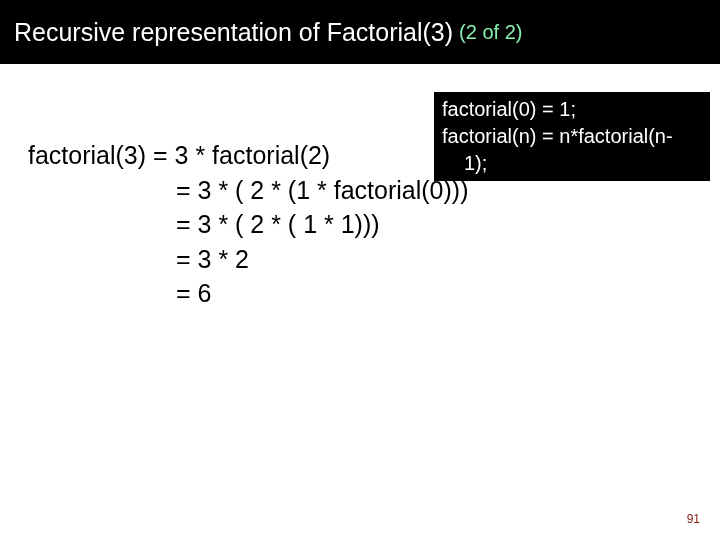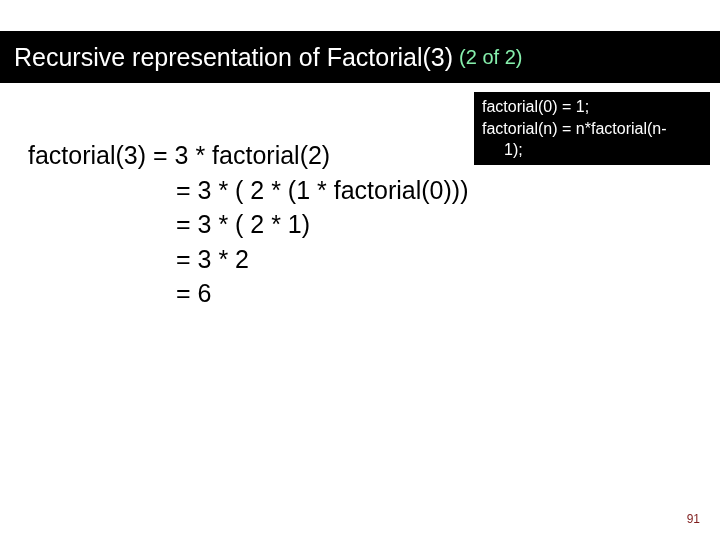--- a/index.html
+++ b/index.html
@@ -5,43 +5,42 @@
   * { box-sizing: border-box; margin: 0; padding: 0; }
   html, body { width: 720px; height: 540px; overflow: hidden; }
   body {
     background: #fff;
     font-family: Arial, Helvetica, sans-serif;
     position: relative;
   }
   .title-bar {
     background: #000;
     width: 720px;
-    height: 52px;
+    height: 64px;
     padding: 10px 14px;
     display: flex;
     align-items: center;
-    margin-top: 31px;
   }
   .title-text {
     color: #fff;
     font-size: 25px;
   }
   .title-suffix {
     color: #86efac;
     font-size: 20px;
     margin-left: 6px;
   }
   .code-box {
     position: absolute;
     top: 92px;
     right: 10px;
-    width: 236px;
+    width: 276px;
     background: #000;
     color: #fff;
-    font-size: 16px;
+    font-size: 20px;
     line-height: 1.35;
     padding: 4px 8px;
     z-index: 2;
   }
   .code-box .indent { padding-left: 22px; }
   .content {
     position: absolute;
     top: 138px;
     left: 28px;
     width: 660px;
@@ -72,18 +71,18 @@
 
 <div class="code-box">
   <div>factorial(0) = 1;</div>
   <div>factorial(n) = n*factorial(n-</div>
   <div class="indent">1);</div>
 </div>
 
 <div class="content">
   <div class="line first">factorial(3) = 3 * factorial(2)</div>
   <div class="line rest">= 3 * ( 2 * (1 * factorial(0)))</div>
-  <div class="line rest">= 3 * ( 2 * 1)</div>
+  <div class="line rest">= 3 * ( 2 * ( 1 * 1)))</div>
   <div class="line rest">= 3 * 2</div>
   <div class="line rest">= 6</div>
 </div>
 
 <div class="page-num">91</div>
 
 </body></html>

